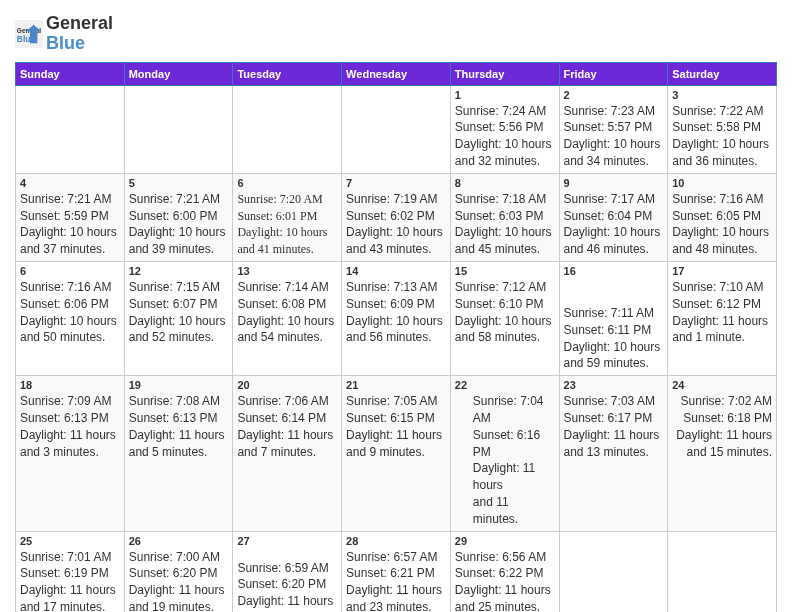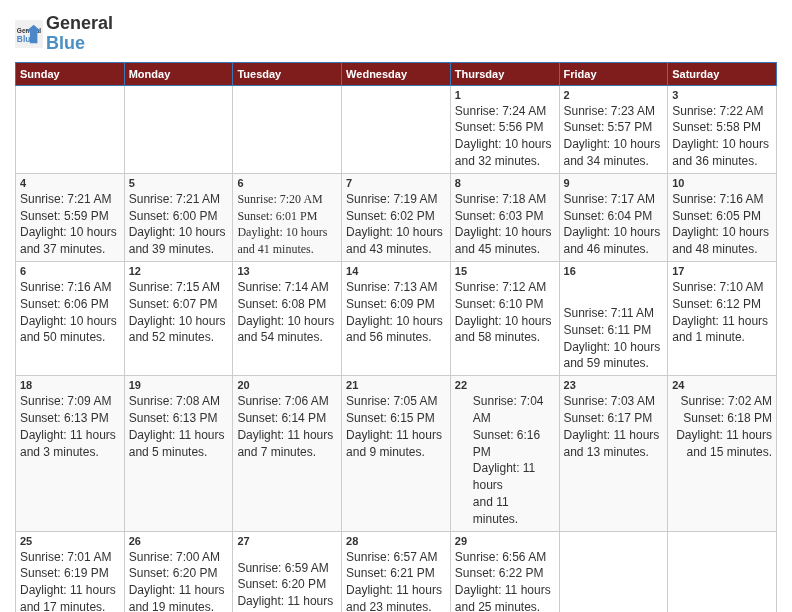--- a/index.html
+++ b/index.html
@@ -49,21 +49,21 @@
     .location {
       font-size: 14px;
       color: #555;
     }
     table {
       width: 100%;
       border-collapse: collapse;
       table-layout: fixed;
     }
     thead tr th {
-      background-color: #7f1d1d;
+      background-color: #6d28d9;
       color: white;
       font-size: 11px;
       font-weight: bold;
       padding: 5px 4px;
       text-align: left;
       border: 1px solid #3a76b8;
     }
     tbody tr td {
       border: 1px solid #ccc;
       vertical-align: top;

